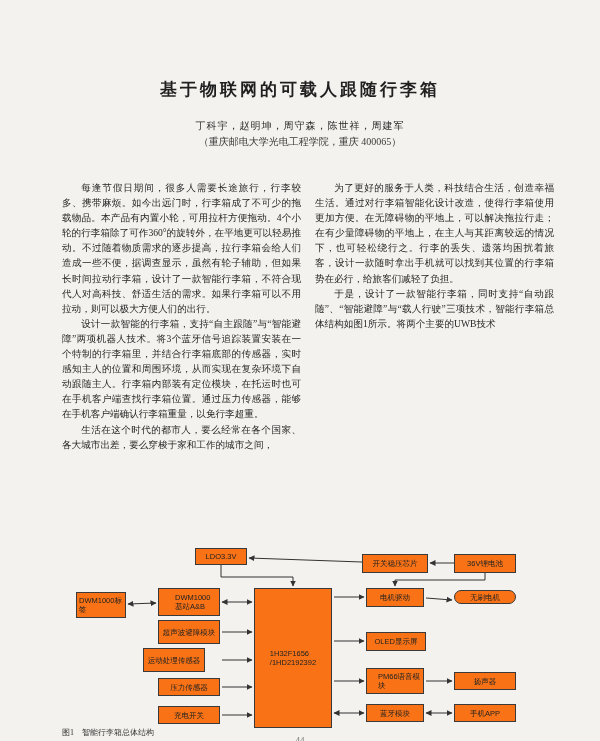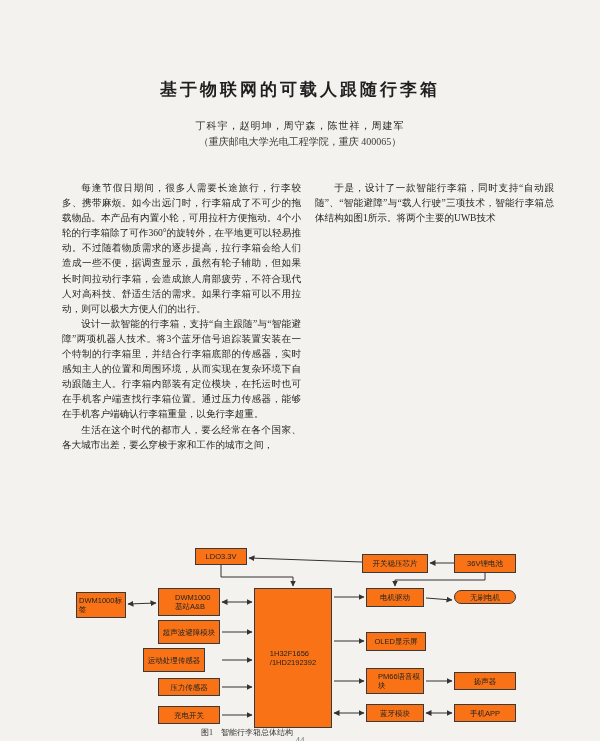--- a/index.html
+++ b/index.html
@@ -57,43 +57,44 @@
   #mcu{left:192px;top:42px;width:78px;height:140px;white-space:pre-line;}
   #motor_drive{left:304px;top:42px;width:58px;height:19px;}
   #motor{left:392px;top:44px;width:62px;height:14px;border-radius:9px;}
   #oled{left:304px;top:86px;width:60px;height:19px;}
   #voice{left:304px;top:122px;width:58px;height:26px;padding-left:11px;}
   #speaker{left:392px;top:126px;width:62px;height:18px;}
   #bt{left:304px;top:158px;width:58px;height:18px;}
   #phone{left:392px;top:158px;width:62px;height:18px;}
   .fig-caption{
     position:absolute;left:62px;top:727px;width:370px;
-    text-align:center;font-size:8px;color:#333;
+    text-align:left;font-size:8px;color:#333;
   }
   .page-number{
     position:absolute;left:0;top:735px;width:600px;
     text-align:center;font-size:9px;color:#777;
   }
 </style>
 </head>
 <body>
 
 <div class="page">
 
   <div class="title">基于物联网的可载人跟随行李箱</div>
   <div class="authors">丁科宇，赵明坤，周守森，陈世祥，周建军</div>
   <div class="affiliation">（重庆邮电大学光电工程学院，重庆 400065）</div>
 
   <div class="columns">
     <div class="col">
-      <p>每逢节假日期间，很多人需要长途旅行，行李较多、携带麻烦。如今出远门时，行李箱成了不可少的拖载物品。本产品有内置小轮，可用拉杆方便拖动。4个小轮的行李箱除了可作360°的旋转外，在平地更可以轻易推动。不过随着物质需求的逐步提高，拉行李箱会给人们造成一些不便，据调查显示，虽然有轮子辅助，但如果长时间拉动行李箱，会造成旅人肩部疲劳，不符合现代人对高科技、舒适生活的需求。如果行李箱可以不用拉动，则可以极大方便人们的出行。</p>
+      <p>每逢节假日期间，很多人需要长途旅行，行李较多、携带麻烦。如今出远门时，行李箱成了不可少的拖载物品。本产品有内置小轮，可用拉杆方便拖动。4个小轮的行李箱除了可作360°的旋转外，在平地更可以轻易推动。不过随着物质需求的逐步提高，拉行李箱会给人们造成一些不便，据调查显示，虽然有轮子辅助，但如果长时间拉动行李箱，设计了一款智能行李箱，不符合现代人对高科技、舒适生活的需求。如果行李箱可以不用拉动，则可以极大方便人们的出行。</p>
       <p>设计一款智能的行李箱，支持“自主跟随”与“智能避障”两项机器人技术。将3个蓝牙信号追踪装置安装在一个特制的行李箱里，并结合行李箱底部的传感器，实时感知主人的位置和周围环境，从而实现在复杂环境下自动跟随主人。行李箱内部装有定位模块，在托运时也可在手机客户端查找行李箱位置。通过压力传感器，能够在手机客户端确认行李箱重量，以免行李超重。</p>
       <p>生活在这个时代的都市人，要么经常在各个国家、各大城市出差，要么穿梭于家和工作的城市之间，</p>
     </div>
     <div class="col">
+      <p>为了更好的服务于人类，科技结合生活，创造幸福生活。通过对行李箱智能化设计改造，使得行李箱使用更加方便。在无障碍物的平地上，可以解决拖拉行走；在有少量障碍物的平地上，在主人与其距离较远的情况下，也可轻松绕行之。行李的丢失、遗落均困扰着旅客，设计一款随时拿出手机就可以找到其位置的行李箱势在必行，给旅客们减轻了负担。</p>
       <p>于是，设计了一款智能行李箱，同时支持“自动跟随”、“智能避障”与“载人行驶”三项技术，智能行李箱总体结构如图1所示。将两个主要的UWB技术</p>
     </div>
   </div>
 
   <div class="diagram">
     <svg width="498" height="184">
       <defs>
         <marker id="ah" markerWidth="7" markerHeight="7" refX="5.5" refY="3" orient="auto-start-reverse">
           <path d="M0,0 L6,3 L0,6 z" fill="#333"></path>
         </marker>

